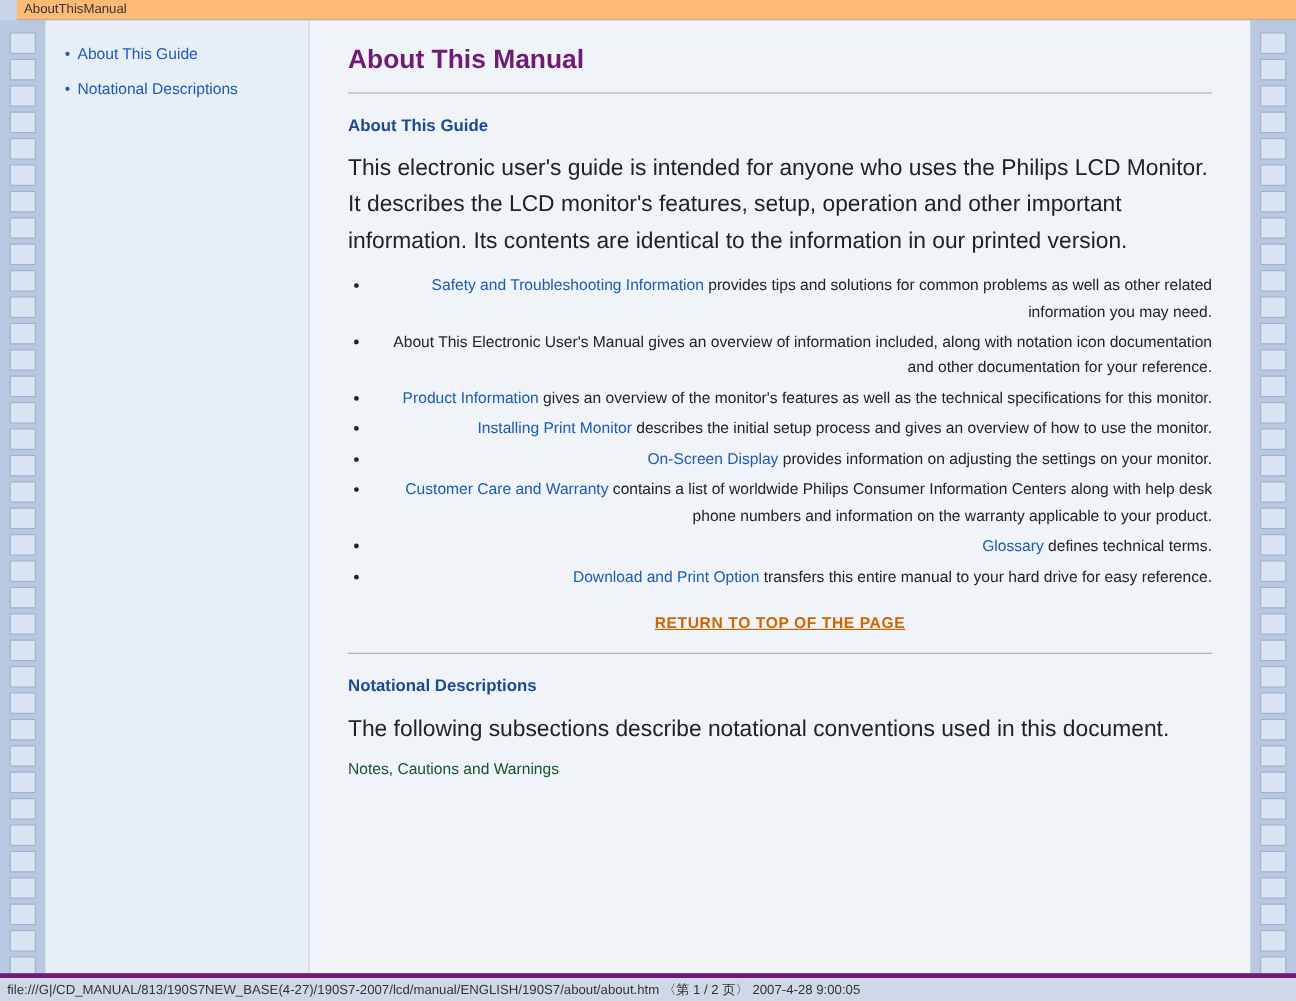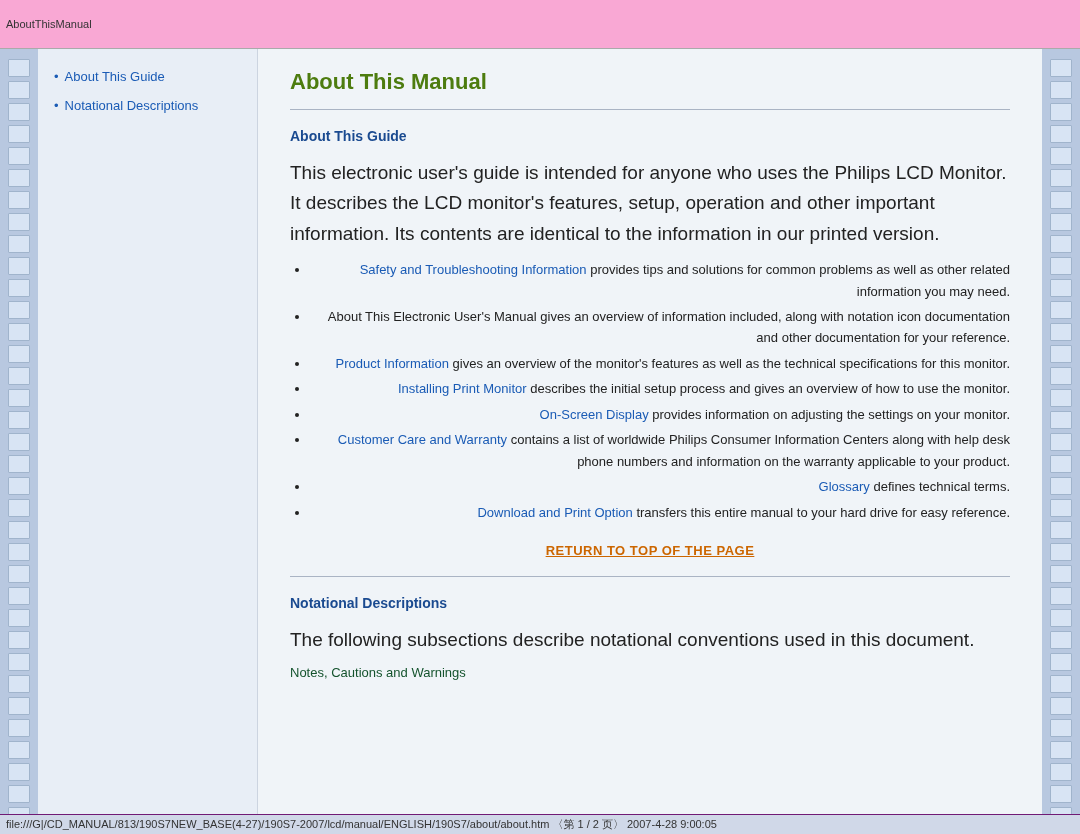--- a/index.html
+++ b/index.html
@@ -7,25 +7,26 @@
       font-family: Arial, sans-serif;
       font-size: 13px;
       background: #c8d4e8;
       width: 1080px;
       min-height: 834px;
       position: relative;
       overflow-x: hidden;
     }
     
     .title-bar {
-      background: #f9a8d4;
-      padding: 18px 6px;
+      background: #fdba74;
+      padding: 2px 6px;
       font-size: 11px;
       color: #333;
       border-bottom: 1px solid #aaa;
+      margin-left: 14px;
     }
     
     .page-layout {
       display: flex;
       min-height: 800px;
       position: relative;
     }
     
     .left-strip {
       width: 38px;
@@ -69,21 +70,21 @@
     
     .main-content {
       flex: 1;
       background: #f0f4f8;
       padding: 20px 32px 30px 32px;
       min-width: 0;
     }
     h1.page-title {
       font-size: 22px;
       font-weight: bold;
-      color: #4d7c0f;
+      color: #701a75;
       margin-bottom: 14px;
     }
     hr.divider {
       border: none;
       border-top: 1px solid #aab4c4;
       margin-bottom: 18px;
     }
     h2.section-title {
       font-size: 14px;
       font-weight: bold;
@@ -141,21 +142,21 @@
     
     .status-bar {
       position: fixed;
       bottom: 0;
       left: 0;
       width: 1080px;
       background: #d0d8e8;
       padding: 2px 6px;
       font-size: 11px;
       color: #333;
-      border-top: 1px solid #701a75;
+      border-top: 4px solid #701a75;
     }
     .notes-bold {
       font-weight: normal;
       font-size: 13px;
       color: #14532d;
       margin-top: 8px;
     }
   </style>
 </head>
 <body>

